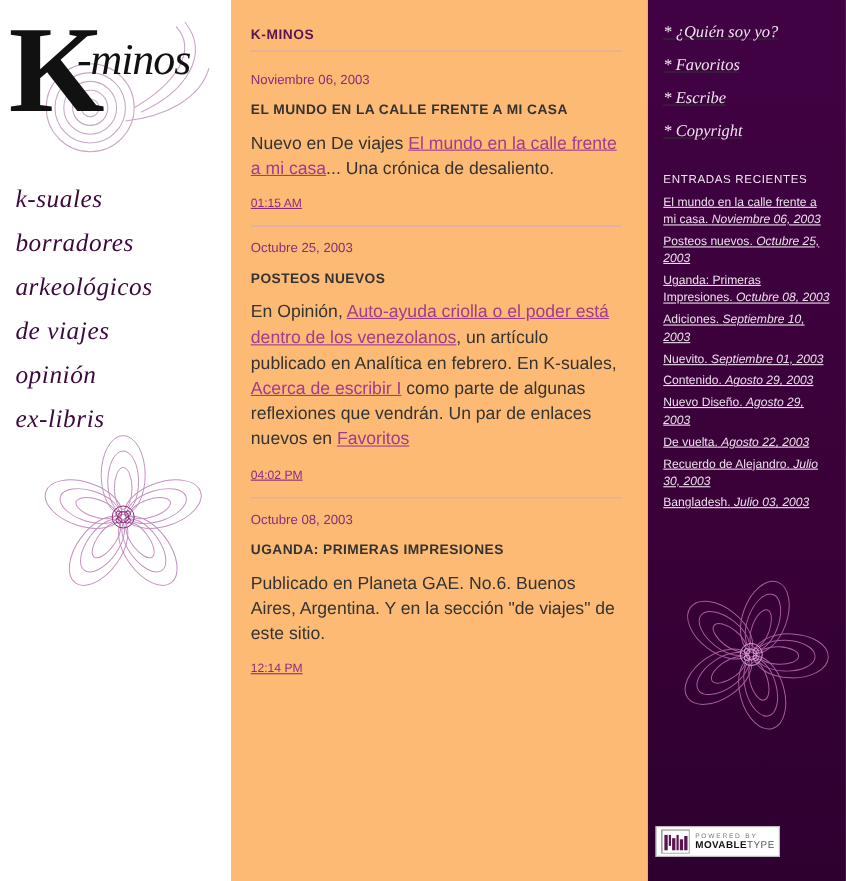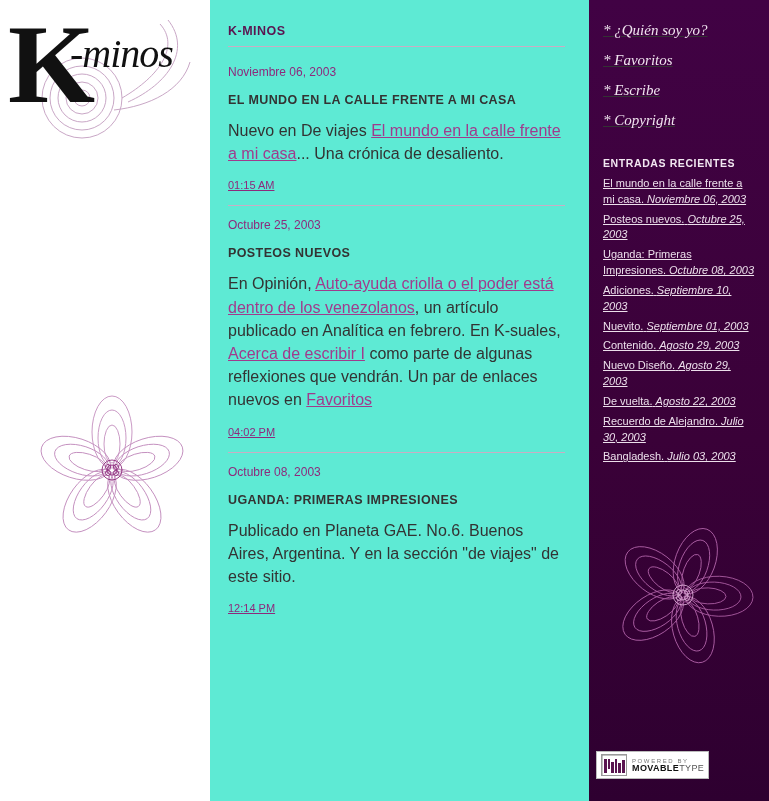--- a/index.html
+++ b/index.html
@@ -83,21 +83,21 @@
     position: absolute;
     left: 12px;
     top: 395px;
     width: 200px;
     height: 150px;
   }
 
   
   #center {
     flex: 1 1 auto;
-    background: #5eead4;
+    background: #fdba74;
     padding: 18px 24px 20px 18px;
   }
   .blog-title {
     font-size: 12.5px;
     font-weight: bold;
     color: #5a1550;
     letter-spacing: 0.5px;
     margin: 6px 0 6px 0;
     padding-bottom: 8px;
     border-bottom: 1px solid #c9aec4;
@@ -155,21 +155,21 @@
     font-family: "Liberation Serif", serif;
     font-style: italic;
     font-size: 15px;
     color: #f0e4ef;
     text-decoration: none;
   }
 
   .r-heading {
     color: #f2e7f1;
     font-size: 10.5px;
-    font-weight: bold;
+    font-weight: normal;
     letter-spacing: 0.6px;
     margin: 12px 0 7px 0;
   }
   .r-recent { list-style: none; margin: 0; padding: 0; }
   .r-recent li {
     margin: 0 0 4px 0;
     line-height: 1.32;
   }
   .r-recent a {
     color: #ecdfeb;
@@ -242,20 +242,28 @@
           <ellipse cx="72" cy="92" rx="8" ry="8"></ellipse>
           <path d="M112 92 C150 70 170 40 150 18"></path>
           <path d="M118 96 C158 78 182 44 158 14"></path>
           <path d="M104 104 C140 100 172 84 180 56"></path>
         </g>
       </svg>
       <div class="logo-k">K</div>
       <div class="logo-minos">-minos</div>
     </div>
 
+    <ul class="navlist">
+      <li><a href="#">k-suales</a></li>
+      <li><a href="#">borradores</a></li>
+      <li><a href="#">arkeológicos</a></li>
+      <li><a href="#">de viajes</a></li>
+      <li><a href="#">opinión</a></li>
+      <li><a href="#">ex-libris</a></li>
+    </ul>
 
     <svg class="flower-wrap" viewBox="0 0 200 150">
       <g fill="none" stroke="#c48fbe" stroke-width="0.9">
         <g transform="translate(100,75)">
           <g>
             <ellipse cx="0" cy="-38" rx="20" ry="36"></ellipse>
             <ellipse cx="0" cy="-32" rx="14" ry="28"></ellipse>
             <ellipse cx="0" cy="-26" rx="8" ry="19"></ellipse>
           </g>
           <g transform="rotate(72)">

